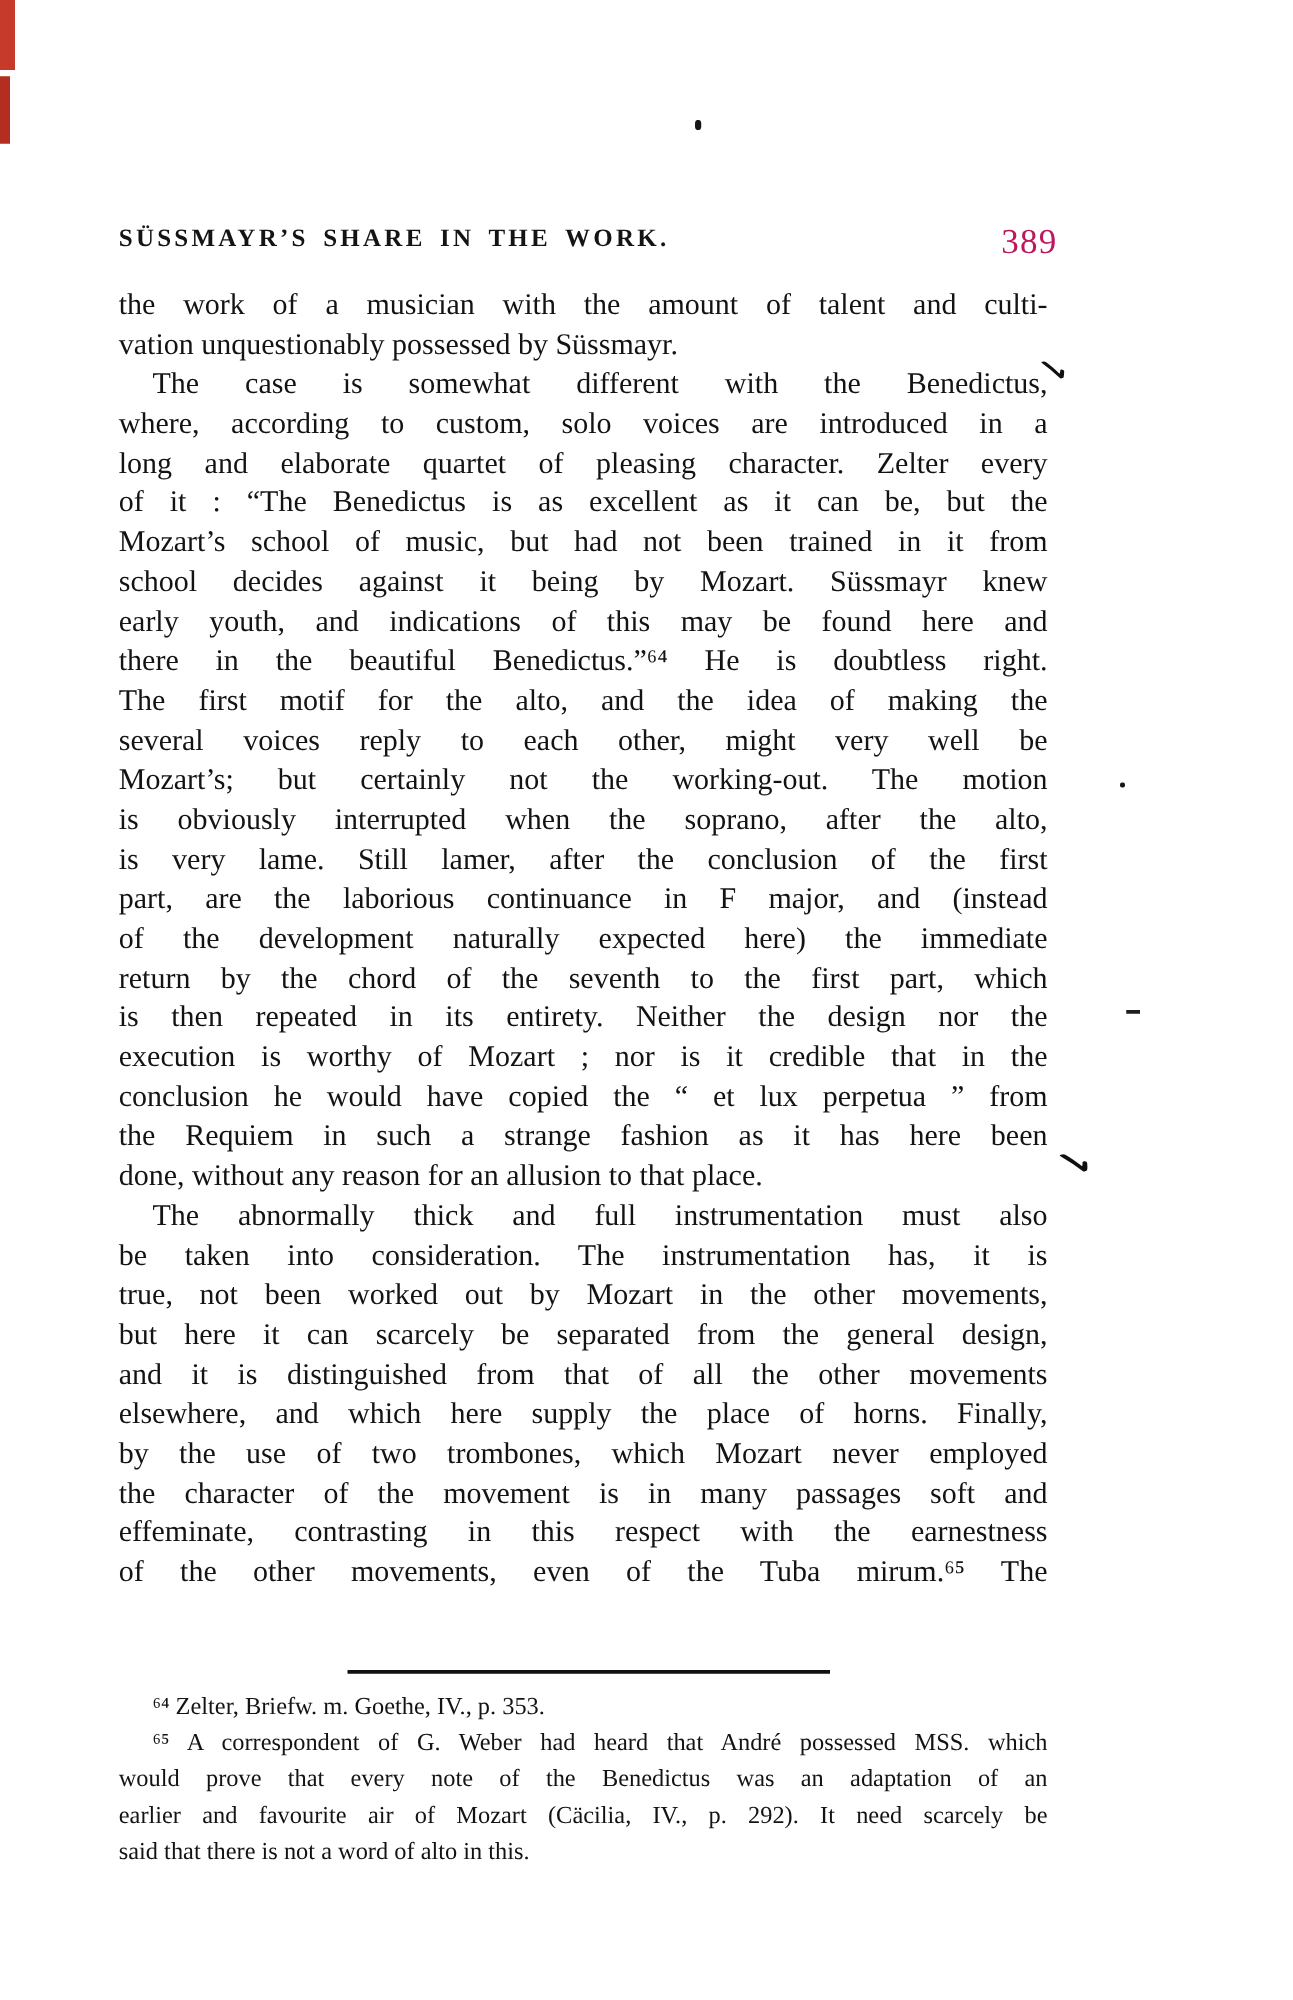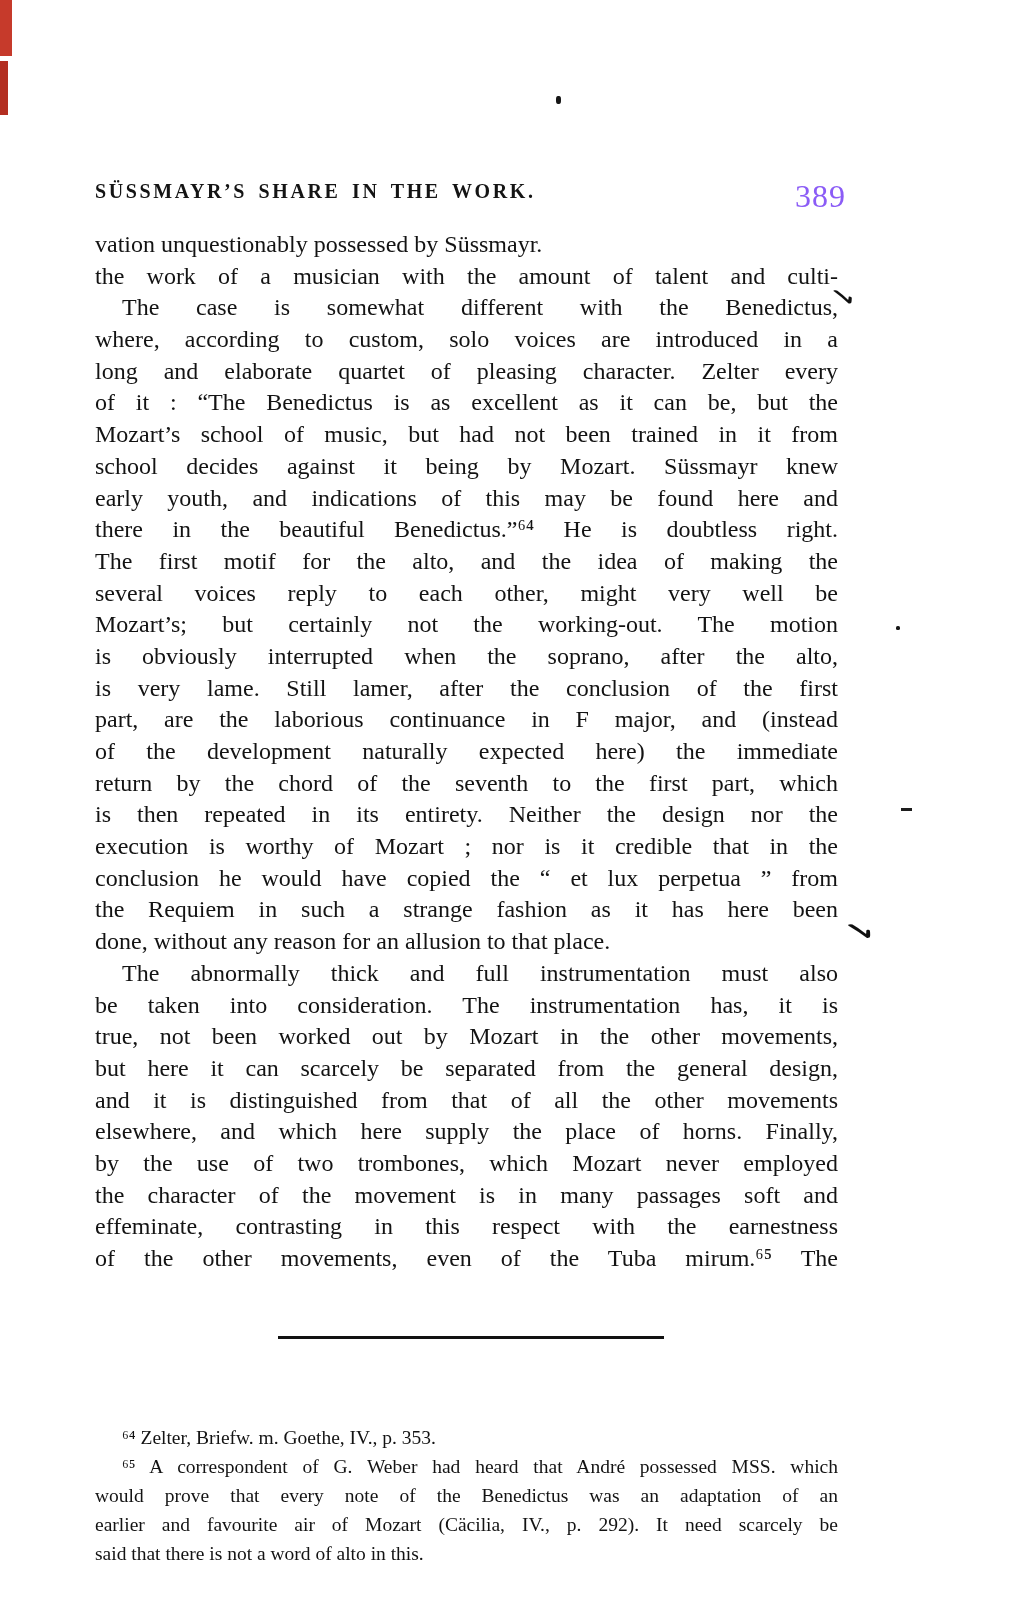--- a/index.html
+++ b/index.html
@@ -15,26 +15,26 @@
   .speck{position:absolute;background:#161616;border-radius:40%;}
   .speck.sp-top{left:556px;top:96px;width:5px;height:8px;}
   .speck.sp-margin{left:896px;top:626px;width:4px;height:4px;}
   .dash{position:absolute;background:#1d1d1d;}
   .dash.d1{left:901px;top:808px;width:11px;height:3px;}
 
   
   .header{position:absolute;left:95px;top:180px;width:743px;height:34px;}
   .header .title{position:absolute;left:0;right:0;
       font-size:20px;font-weight:bold;letter-spacing:2.6px;word-spacing:4px;color:#141414;}
-  .header .pageno{position:absolute;right:-8px;top:-2px;font-size:32px;letter-spacing:1px;color:#8b5cf6;}
+  .header .pageno{position:absolute;right:-8px;top:-2px;font-size:28px;letter-spacing:1px;color:#be185d;}
 
   
   .bodytext{position:absolute;left:95px;top:229px;width:743px;font-size:24px;}
   .bodytext .line{height:31.7px;line-height:31.7px;white-space:normal;}
-  .fnotes{position:absolute;left:95px;top:1424px;width:743px;font-size:19.5px;}
+  .fnotes{position:absolute;left:95px;top:1352px;width:743px;font-size:19.5px;}
   .fnotes .line{height:28.9px;line-height:28.9px;}
   .line.j{text-align:justify;text-align-last:justify;}
   .line.ind{padding-left:27px;}
 
   
   .fn-rule{position:absolute;left:278px;top:1336px;width:386px;height:3px;background:#111;}
 
   
   .tick{position:absolute;font-family:"DejaVu Sans",sans-serif;color:#101010;
         transform:scaleX(-1) rotate(14deg);line-height:1;}
@@ -49,22 +49,22 @@
 <div class="speck sp-top"></div>
 <div class="speck sp-margin"></div>
 <div class="dash d1"></div>
 
 <div class="header">
   <div class="title">SÜSSMAYR’S SHARE IN THE WORK.</div>
   <div class="pageno">389</div>
 </div>
 
 <div class="bodytext">
+    <div class="line j">the work of a musician with the amount of talent and culti-</div>
     <div class="line">vation unquestionably possessed by Süssmayr.</div>
-    <div class="line j">the work of a musician with the amount of talent and culti-</div>
     <div class="line ind j">The case is somewhat different with the Benedictus,</div>
     <div class="line j">where, according to custom, solo voices are introduced in a</div>
     <div class="line j">long and elaborate quartet of pleasing character.  Zelter every</div>
     <div class="line j">of it : “The Benedictus is as excellent as it can be, but the</div>
     <div class="line j">Mozart’s school of music, but had not been trained in it from</div>
     <div class="line j">school decides against it being by Mozart.  Süssmayr knew</div>
     <div class="line j">early youth, and indications of this may be found here and</div>
     <div class="line j">there in the beautiful Benedictus.”⁶⁴  He is doubtless right.</div>
     <div class="line j">The first motif for the alto, and the idea of making the</div>
     <div class="line j">several voices reply to each other, might very well be</div>

